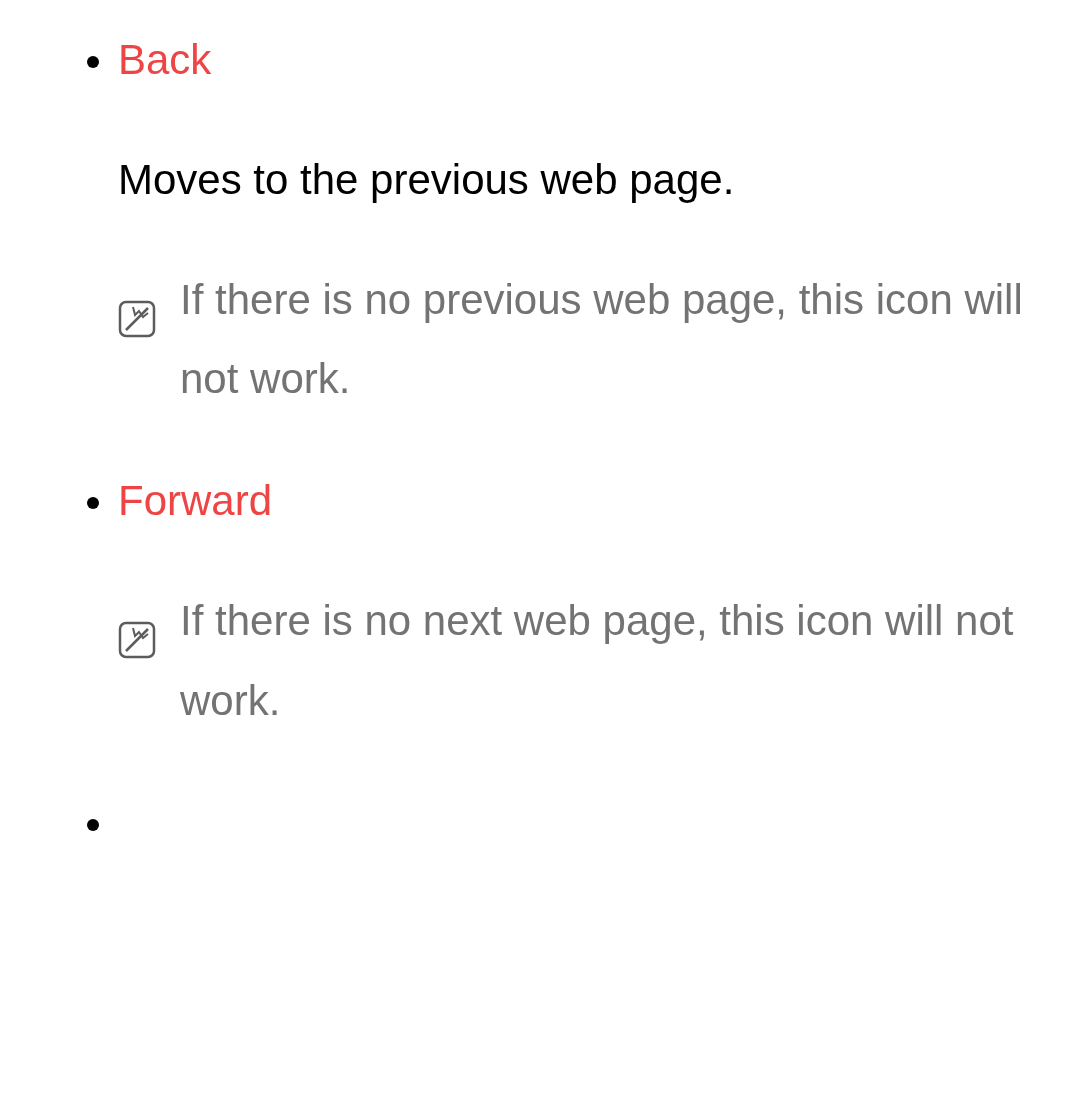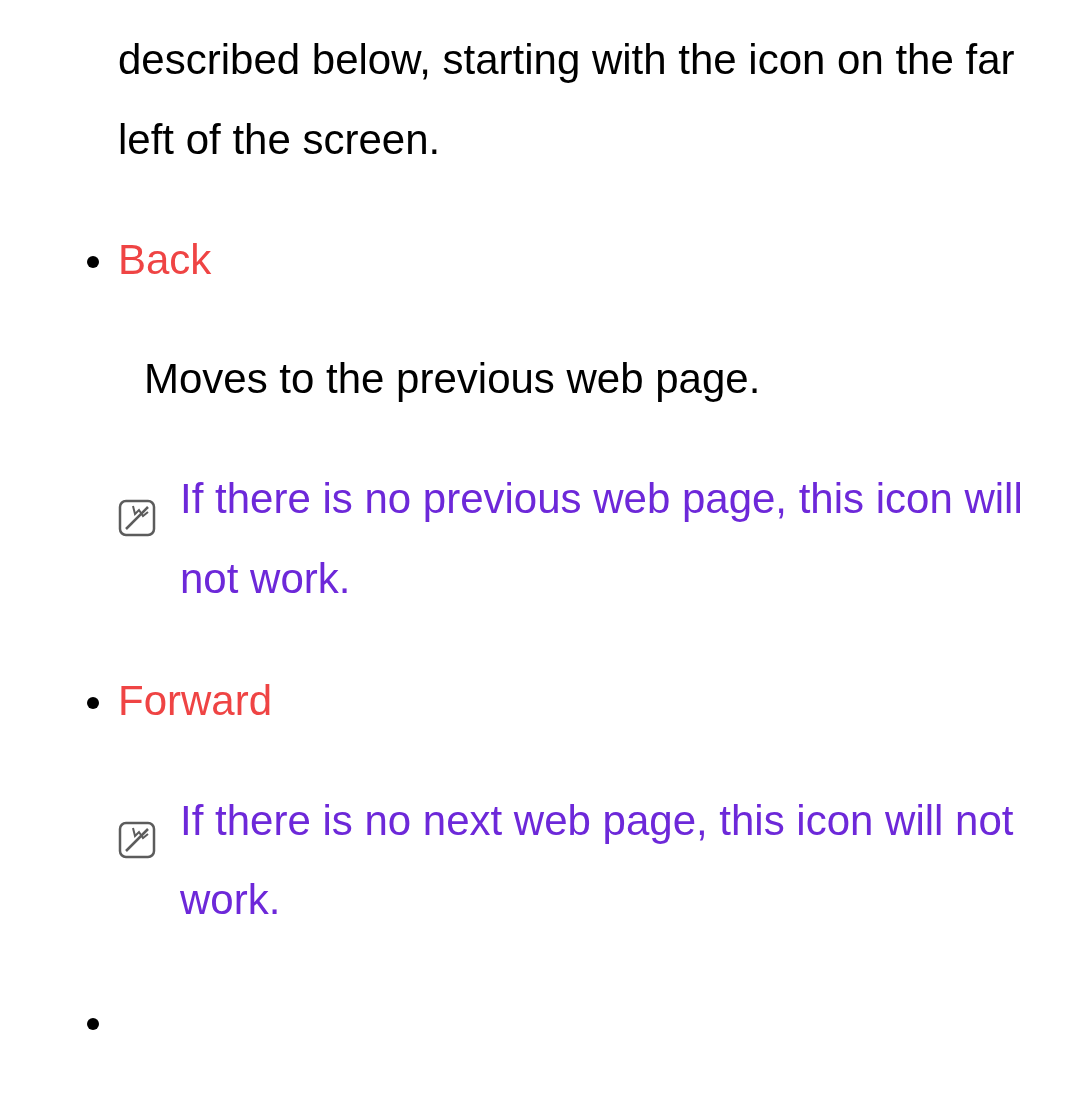--- a/index.html
+++ b/index.html
@@ -29,44 +29,42 @@
   ul.items > li::marker {
     font-size: 40px;
     color: #000;
   }
   .term {
     color: #ef4444;
   }
   .desc {
     color: #000;
     margin-top: 40px;
-    margin-left: 26px;
   }
   .note {
     display: flex;
     align-items: flex-start;
-    color: #6d28d9;
+    color: #737373;
     margin-top: 40px;
   }
   .note-icon {
     flex: 0 0 auto;
     width: 38px;
     height: 38px;
     margin-top: 24px;
     margin-right: 24px;
   }
   .note-text {
     flex: 1 1 auto;
   }
 </style>
 </head>
 <body>
 
 <div class="page">
-  <p class="intro">described below, starting with the icon on the far left of the screen.</p>
 
   <ul class="items">
 
     <li>
       <span class="term">Back</span>
       <div class="desc">Moves to the previous web page.</div>
       <div class="note">
         <span class="note-icon">
           <svg viewBox="0 0 38 38" width="38" height="38">
             <rect x="2" y="2" width="34" height="34" rx="6" ry="6" fill="none" stroke="#5c5c5c" stroke-width="2.5"></rect>

